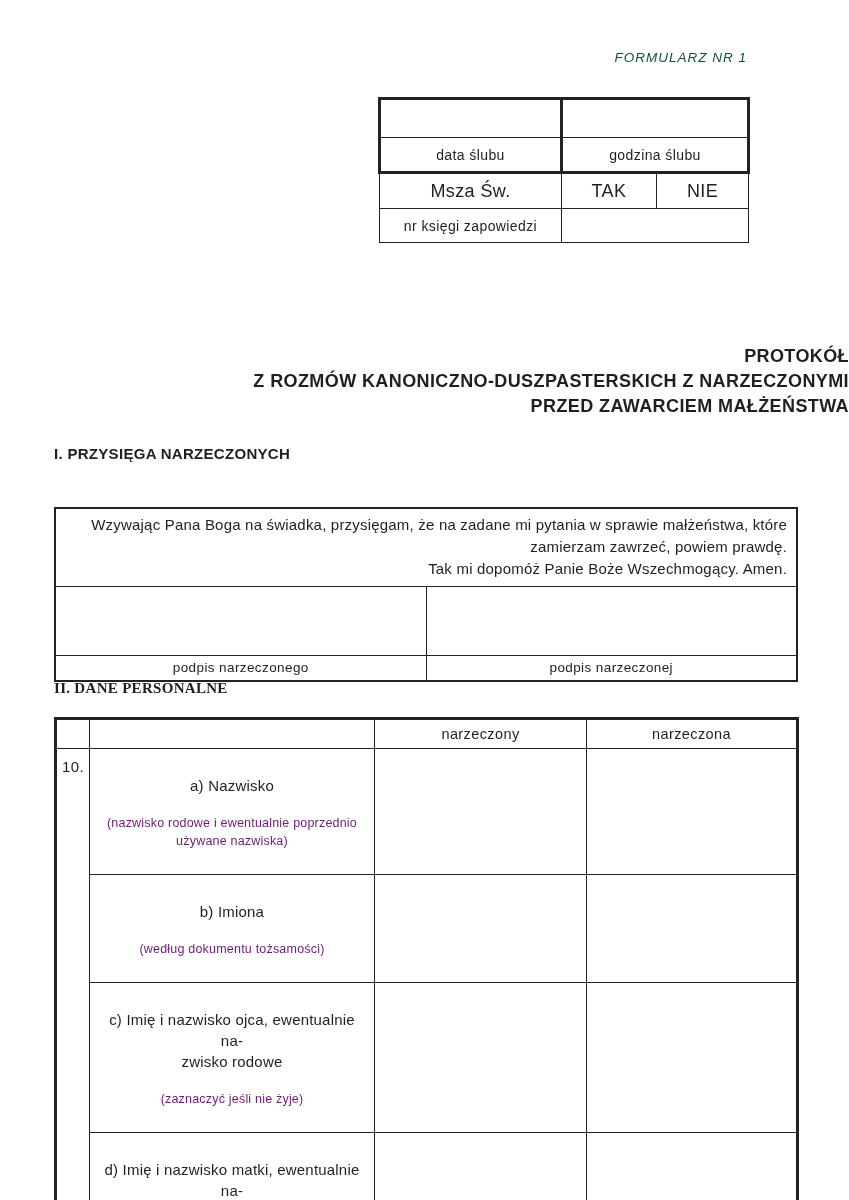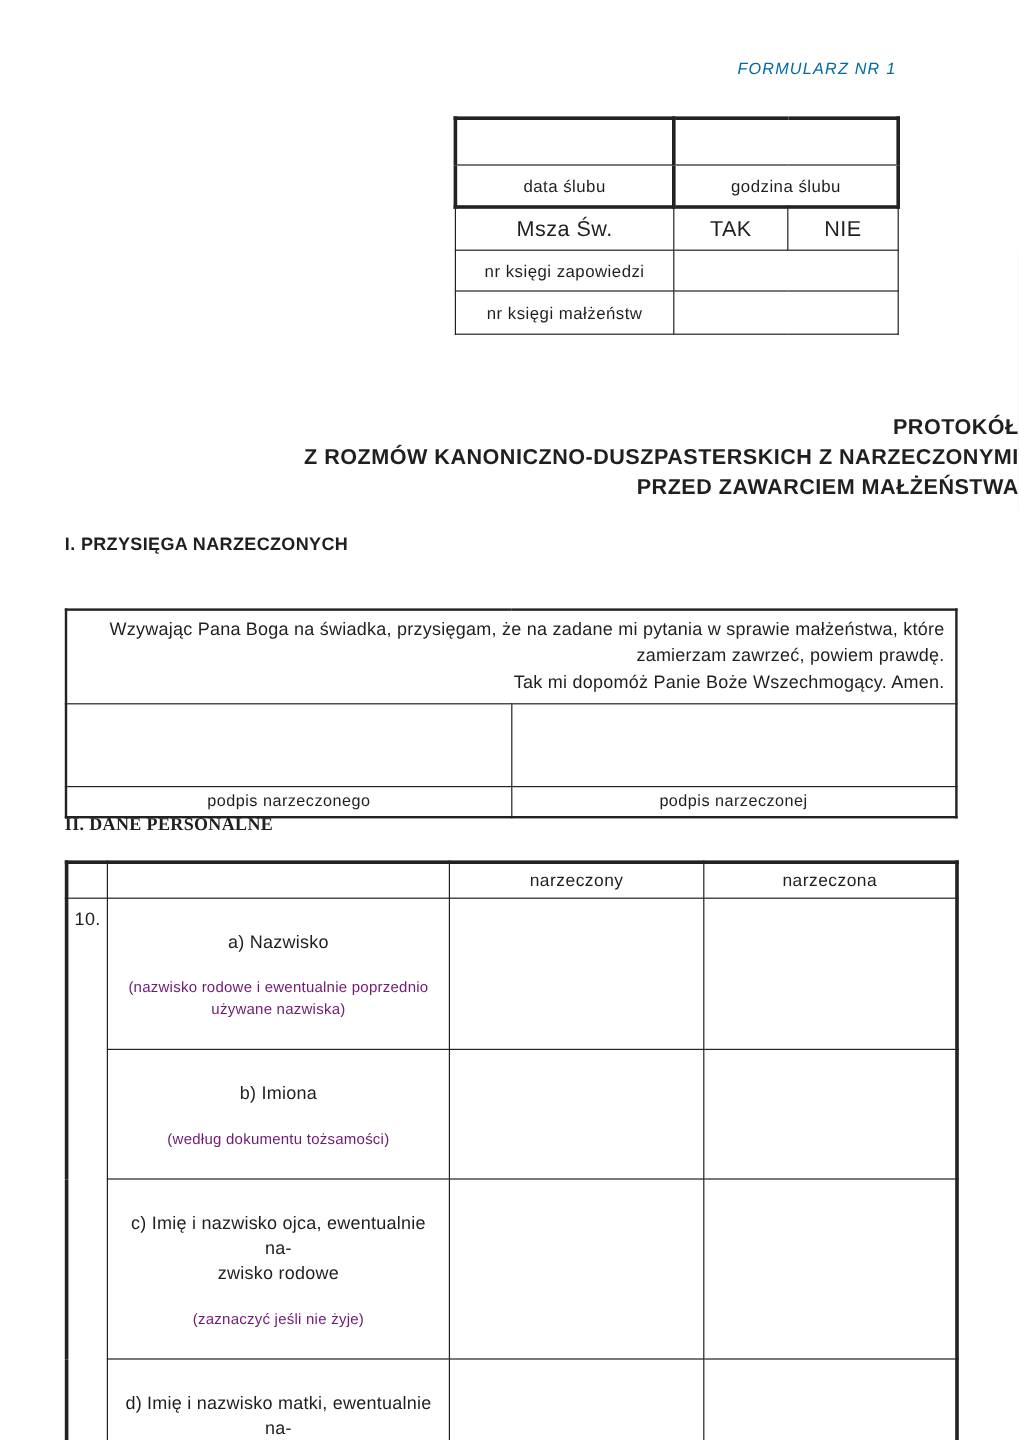--- a/index.html
+++ b/index.html
@@ -16,21 +16,21 @@
   }
 
   
   .form-number {
     position: absolute;
     top: 50px;
     right: 102px;
     font-size: 13.5px;
     font-style: italic;
     letter-spacing: 1px;
-    color: #0369a1;
+    color: #14532d;
   }
 
   
   table { border-collapse: collapse; table-layout: fixed; }
   td { border: 1.5px solid #222; vertical-align: middle; white-space: pre-line; }
 
   
   .top-table { position: absolute; left: 378px; top: 97px; width: 369px; }
   .top-table td { text-align: center; font-size: 14px; letter-spacing: .4px; }
   .top-table tr.thick td { border-left-width: 3px; border-right-width: 3px; border-top-width: 3px; }
@@ -85,24 +85,20 @@
       <td>data ślubu</td>
       <td colspan="2">godzina ślubu</td>
     </tr>
     <tr style="height:36px">
       <td class="bold">Msza Św.</td>
       <td class="bold">TAK</td>
       <td class="bold">NIE</td>
     </tr>
     <tr style="height:34px">
       <td>nr księgi zapowiedzi</td>
-      <td colspan="2"></td>
-    </tr>
-    <tr style="height:36px">
-      <td>nr księgi małżeństw</td>
       <td colspan="2"></td>
     </tr>
   </tbody>
     </table>
 
   <div class="title-block">
     <div>PROTOKÓŁ</div>
     <div>Z ROZMÓW KANONICZNO-DUSZPASTERSKICH Z NARZECZONYMI</div>
     <div>PRZED ZAWARCIEM MAŁŻEŃSTWA</div>
   </div>

